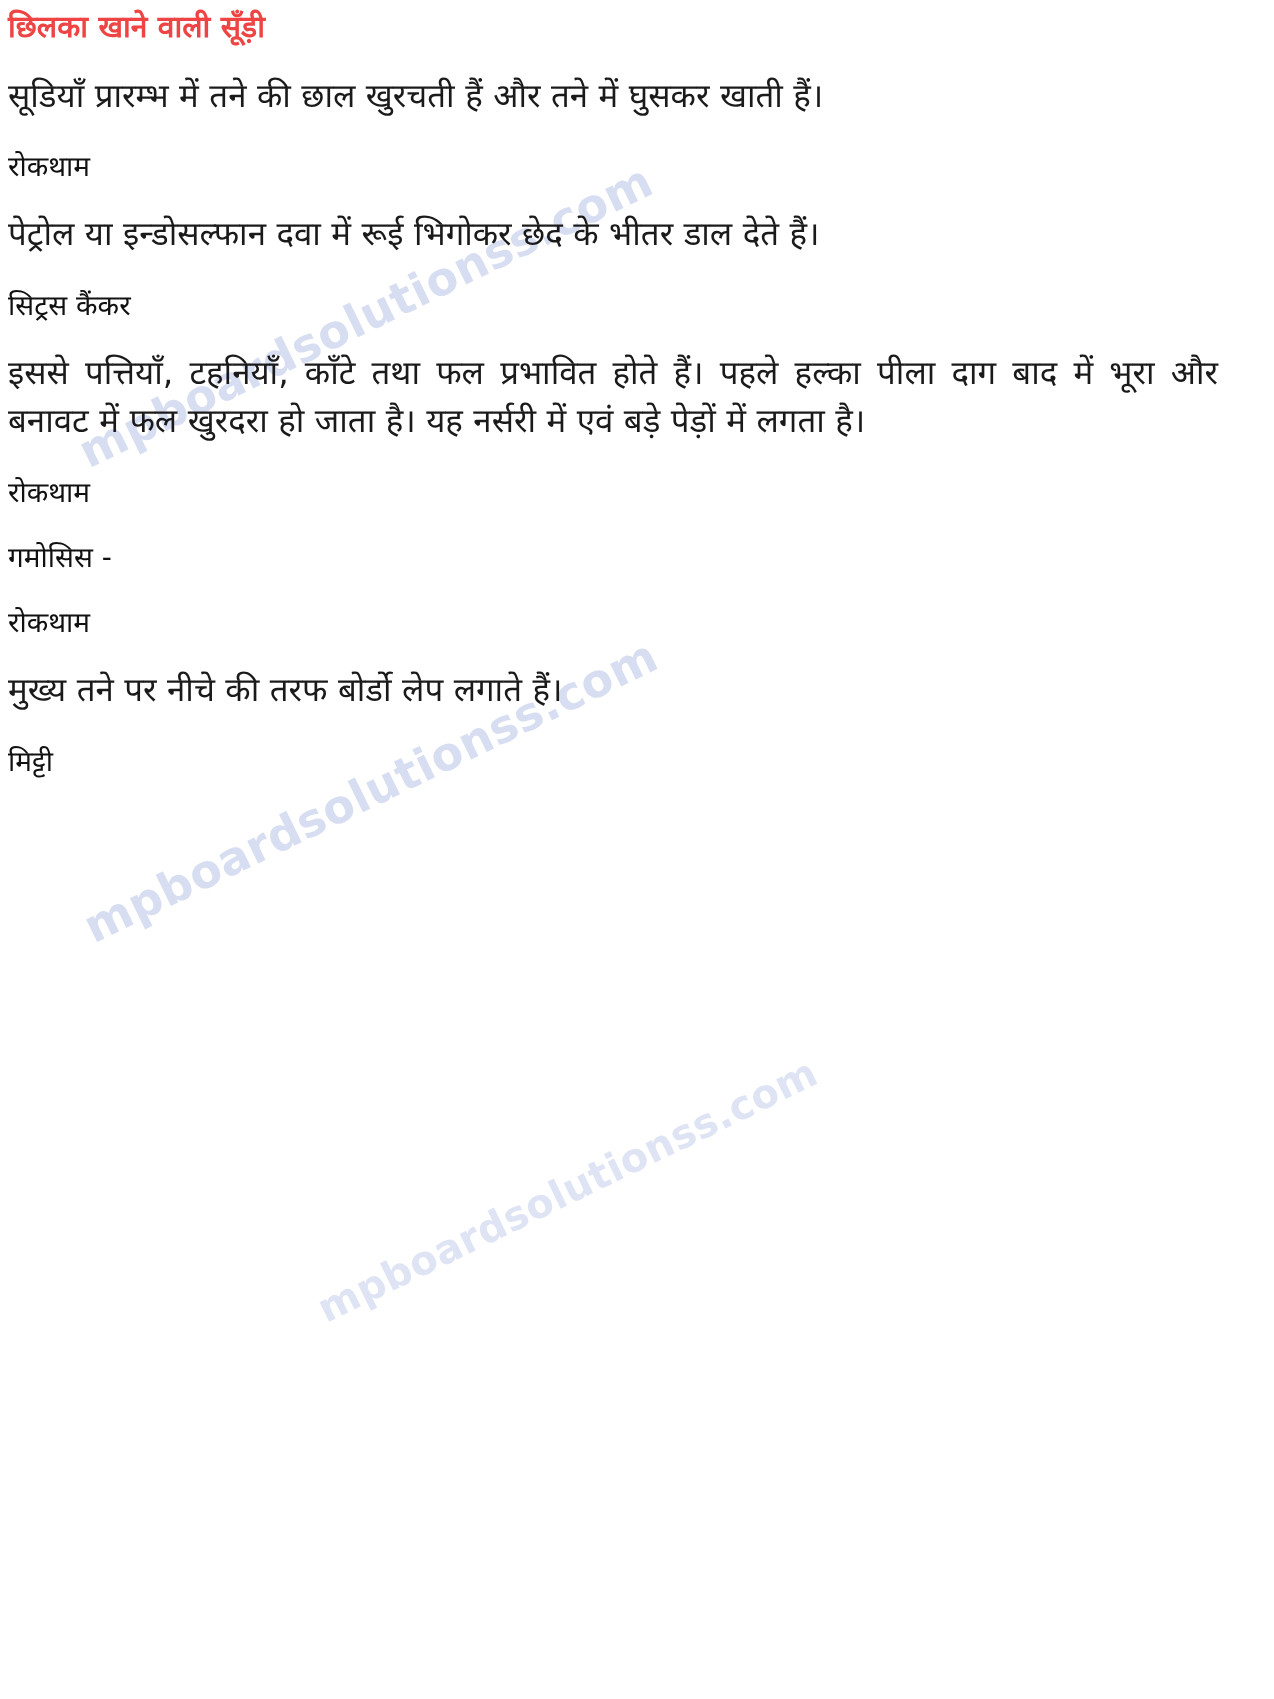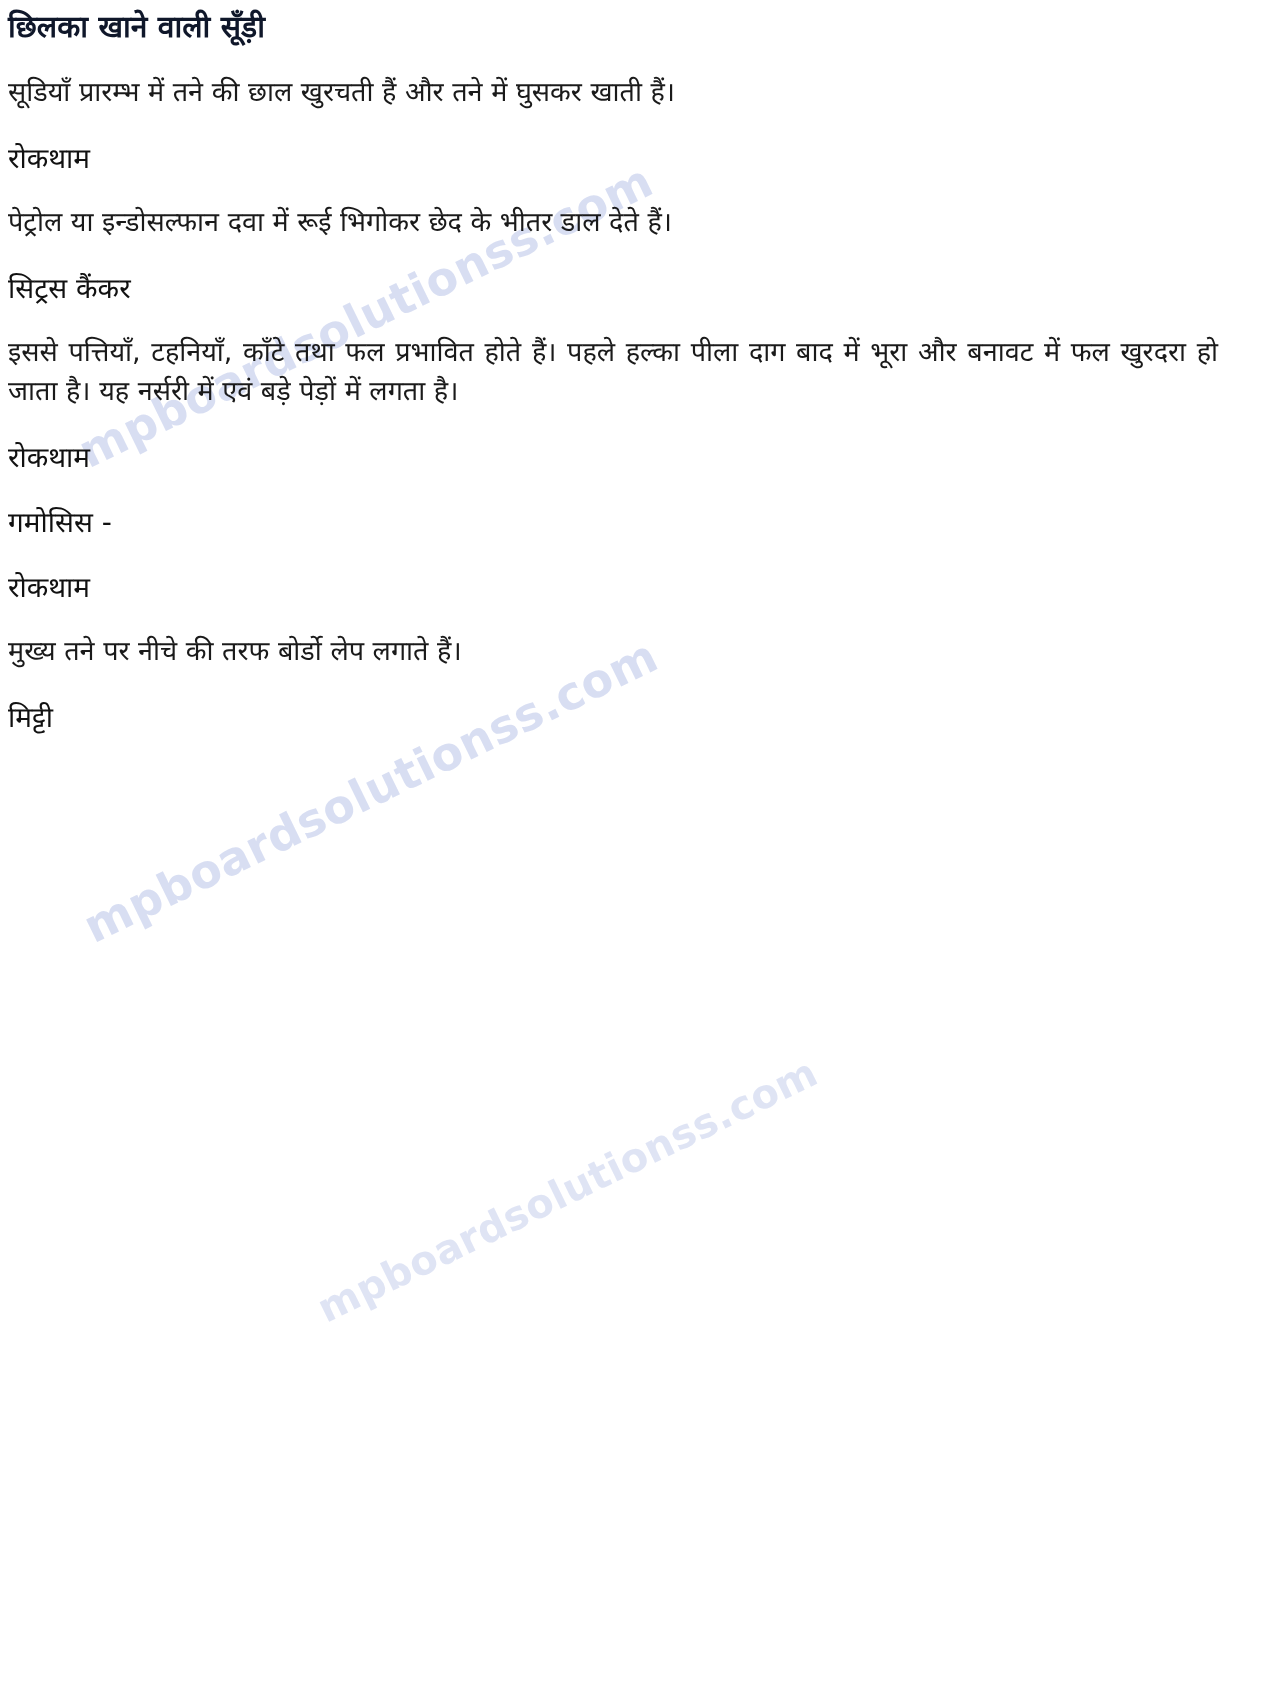--- a/index.html
+++ b/index.html
@@ -59,31 +59,31 @@
     font-size: 40px;
     transform: rotate(-26deg);
     opacity: 0.45;
   }
 
   h2.heading {
     font-size: 30px;
     font-weight: bold;
     margin: 0 0 26px 0;
     line-height: 1.25;
-    color: #0f172a;
+    color: #ef4444;
   }
   h3.subheading {
     font-size: 28px;
     font-weight: normal;
     margin: 30px 0 26px 0;
     line-height: 1.25;
     color: #111111;
   }
   p.para {
-    font-size: 27px;
+    font-size: 33px;
     line-height: 1.45;
     margin: 0 0 30px 0;
     text-align: justify;
     color: #1a1a1a;
   }
   p.para.nojustify {
     text-align: left;
   }
 </style>
 </head>

